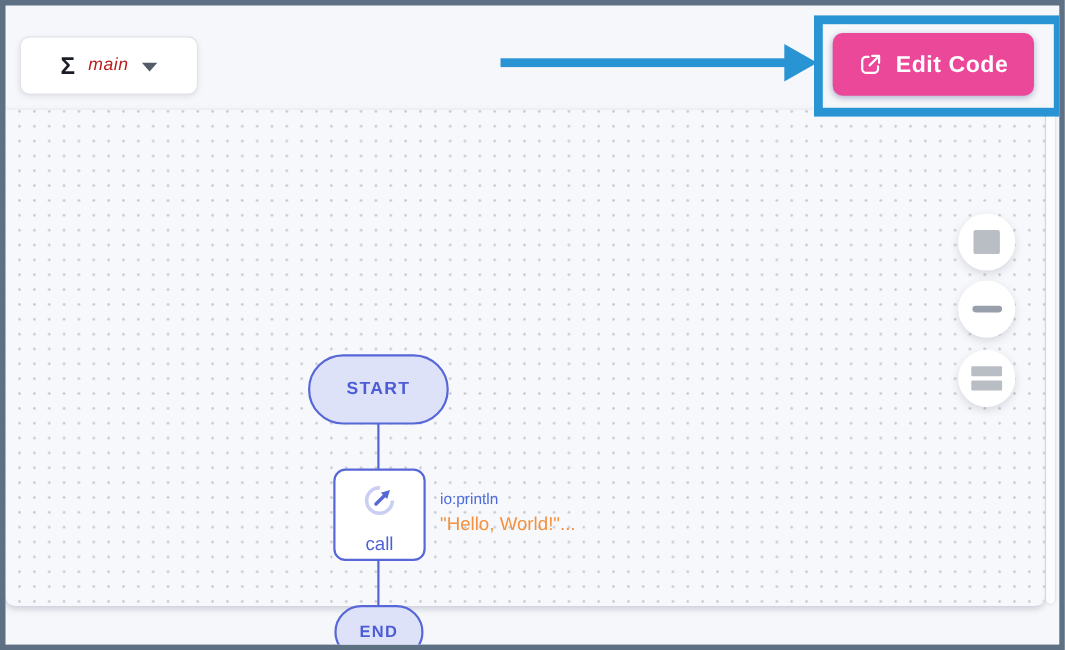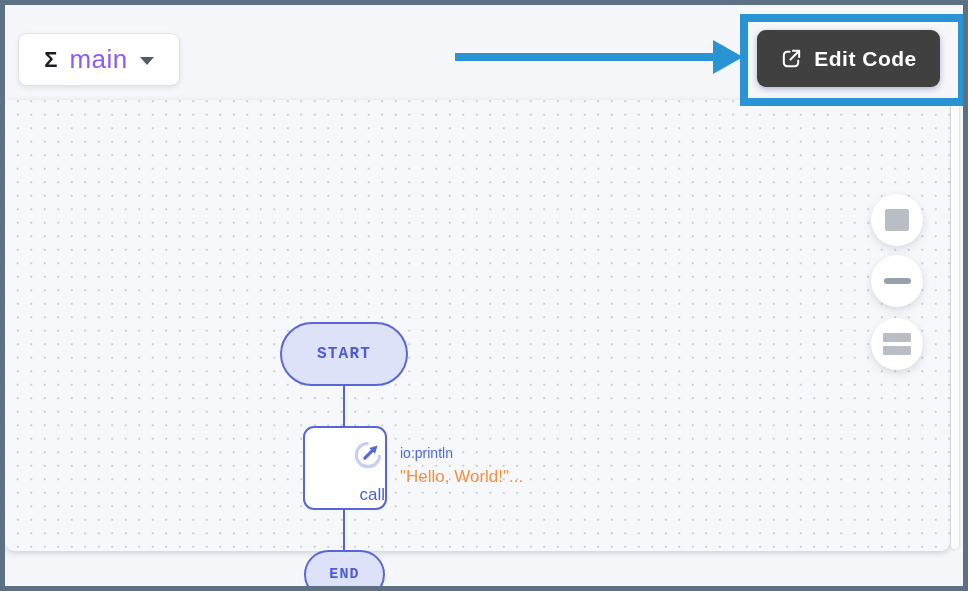--- a/index.html
+++ b/index.html
@@ -19,21 +19,21 @@
     position:absolute; left:13px; top:28px;
     width:162px; height:53px;
     background:#ffffff;
     border:1px solid #e0e2e8;
     border-radius:9px;
     box-shadow:0 2px 5px rgba(70,85,110,.12);
     display:flex; align-items:center; justify-content:center;
     gap:12px; cursor:pointer;
   }
   .fn-dropdown .sigma { font-size:22px; font-weight:bold; color:#1a1d26; }
-  .fn-dropdown .fn-label { font-size:26px; color:#8b5cf6; letter-spacing:.5px; }
+  .fn-dropdown .fn-label { font-size:16px; color:#b91c1c; letter-spacing:.5px;font-style:italic; }
   .chevron-down {
     width:0; height:0; margin-top:3px;
     border-left:7px solid transparent;
     border-right:7px solid transparent;
     border-top:8px solid #565c67;
   }
 
   
   .arrow-shaft { position:absolute; left:450px; top:48px; width:259px; height:8px; background:#2994d4; }
   .arrow-head {
@@ -46,21 +46,21 @@
   
   .highlight-box {
     position:absolute; left:735px; top:9px;
     width:226px; height:92px;
     border:8px solid #2994d4;
     background:transparent;
   }
   .edit-code-btn {
     position:absolute; left:752px; top:25px;
     width:183px; height:57px;
-    background:#404040;
+    background:#ec4899;
     border:none; border-radius:9px;
     box-shadow:0 2px 6px rgba(40,50,120,.35);
     display:flex; align-items:center; justify-content:center; gap:11px;
     color:#ffffff; font-family:"Liberation Sans", sans-serif;
     font-size:21px; font-weight:bold; letter-spacing:.5px;
     cursor:pointer;
   }
 
   
   .canvas {
@@ -77,31 +77,31 @@
     position:absolute; left:946px; top:97px; width:8px; height:447px;
     background:#fbfcfe; border-radius:4px;
     box-shadow:0 0 3px rgba(90,105,130,.30);
   }
 
   
   .node { position:absolute; display:flex; align-items:center; justify-content:center; cursor:pointer; }
   .pill  {
     background:#dde2f8;
     border:2px solid #5767d8;
-    font-weight:bold; color:#4c5cd4; letter-spacing:1.2px;font-family:Liberation Mono, monospace;
+    font-weight:bold; color:#4c5cd4; letter-spacing:1.2px;
   }
   .start-node { left:275px; top:222px; width:128px; height:64px; border-radius:33px; font-size:16px; }
   .end-node   { left:299px; top:450px; width:81px;  height:49px; border-radius:25px; font-size:15px; }
   .connector  { position:absolute; width:2px; background:#5566d4; }
   .connector-1 { left:338px; top:285px; height:42px; }
   .connector-2 { left:338px; top:409px; height:42px; }
   .call-node {
     left:298px; top:326px; width:84px; height:84px;
     background:#ffffff; border:2px solid #5767d8; border-radius:11px;
-    flex-direction:column; gap:13px; padding-top:6px;align-items:flex-end;
+    flex-direction:column; gap:13px; padding-top:6px;
   }
   .call-node .call-label { font-size:17px; color:#5161d2; }
   .call-meta { position:absolute; left:395px; top:345px; display:flex; flex-direction:column; gap:6px; cursor:pointer; }
   .call-expression { font-size:14px; color:#4c6bdb; }
   .call-argument  { font-size:17px; color:#f3913f; }
 
   
   .circle-btn {
     position:absolute; left:866px; width:52px; height:52px;
     background:#ffffff; border-radius:50%;

